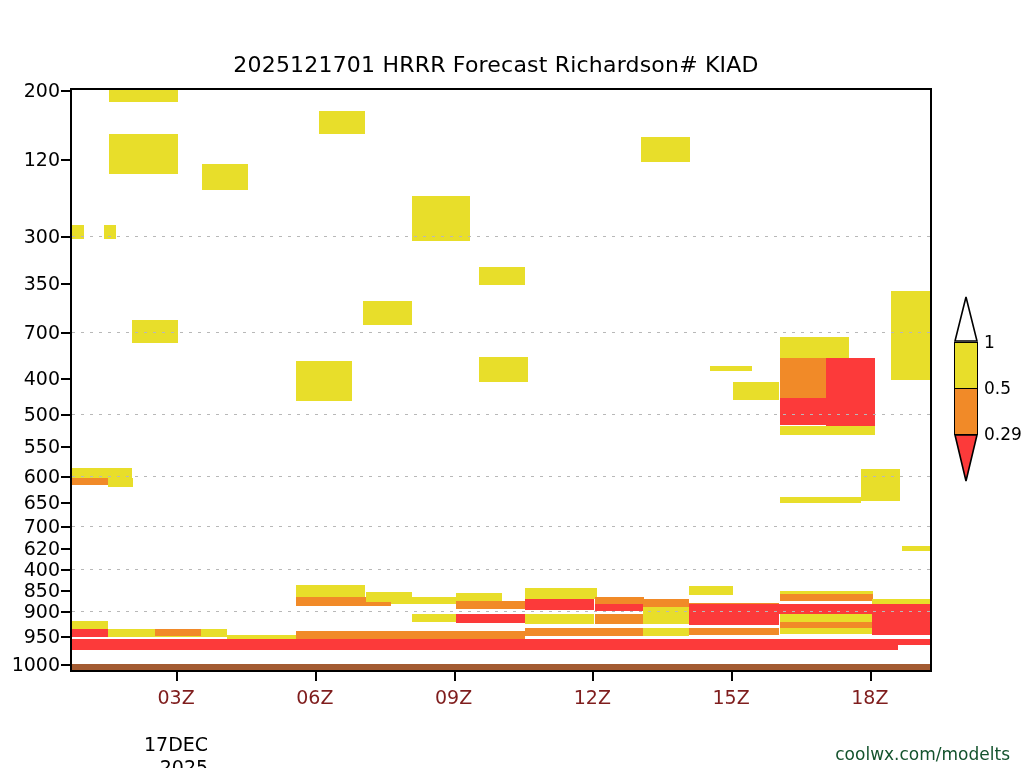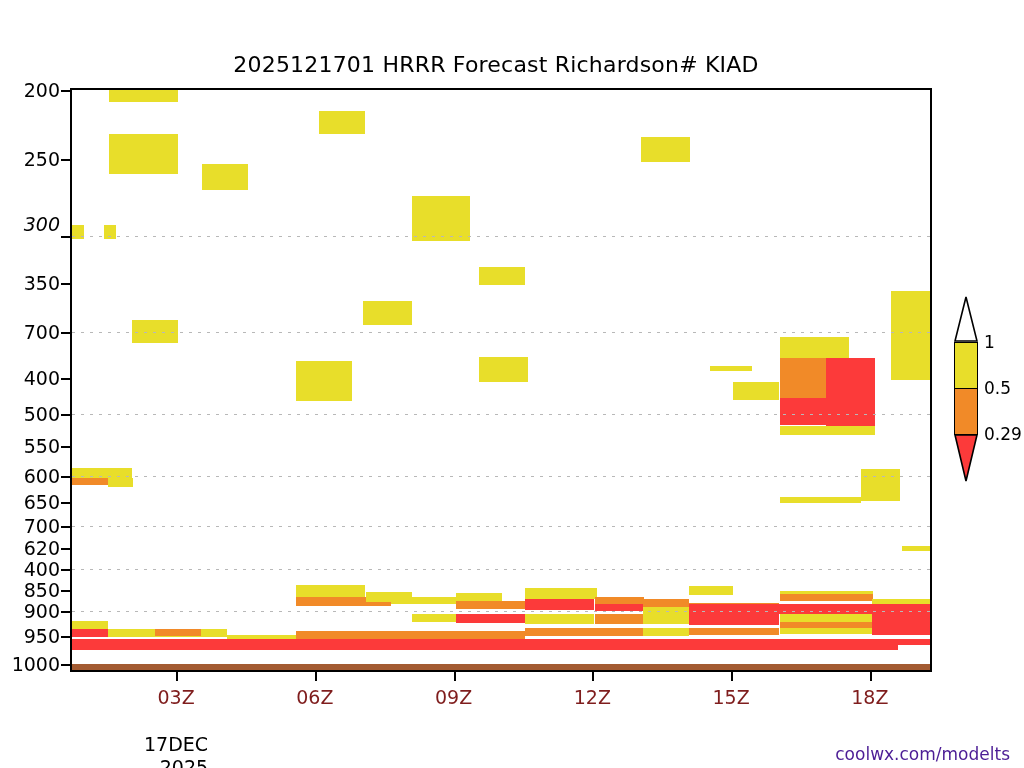--- a/index.html
+++ b/index.html
@@ -94,21 +94,21 @@
     text-align: center;
     font-size: 25px;
     color: #000;
     white-space: pre;
   }
 
   .watermark {
     position: absolute;
     right: 14px; top: 744px;
     font-size: 17px;
-    color: #4c1d95;
+    color: #14532d;
     white-space: pre;
   }
 
   
   #colorbar { position: absolute; left: 948px; top: 296px; width: 76px; height: 190px; }
   .cb-body { position: absolute; left: 6px; top: 46px; width: 24px; }
   .cb-seg { position: absolute; left: 0; width: 24px; border-left: 1px solid #000; border-right: 1px solid #000; box-sizing: border-box; }
   .cb-label {
     position: absolute; left: 36px;
     font-size: 17px; color: #000;
@@ -204,23 +204,23 @@
       <div class="gridline" style="top: 436px;"></div>
       <div class="gridline" style="top: 479px;"></div>
       <div class="gridline" style="top: 521px;"></div>
       <div class="surface-line" style="top: 571px;"></div>
     </div>
 
   <div id="yaxis">
       <div class="ytick-mark" style="top: 2px;"></div>
       <div class="ytick-label" style="top: 2px;">200</div>
       <div class="ytick-mark" style="top: 71px;"></div>
-      <div class="ytick-label" style="top: 71px;">250</div>
+      <div class="ytick-label" style="top: 71px;">120</div>
       <div class="ytick-mark" style="top: 148px;"></div>
-      <div class="ytick-label" style="top: 136px; font-style: italic;">300</div>
+      <div class="ytick-label" style="top: 148px;">300</div>
       <div class="ytick-mark" style="top: 195px;"></div>
       <div class="ytick-label" style="top: 195px;">350</div>
       <div class="ytick-mark" style="top: 244px;"></div>
       <div class="ytick-label" style="top: 244px;">700</div>
       <div class="ytick-mark" style="top: 290px;"></div>
       <div class="ytick-label" style="top: 290px;">400</div>
       <div class="ytick-mark" style="top: 326px;"></div>
       <div class="ytick-label" style="top: 326px;">500</div>
       <div class="ytick-mark" style="top: 358px;"></div>
       <div class="ytick-label" style="top: 358px;">550</div>

